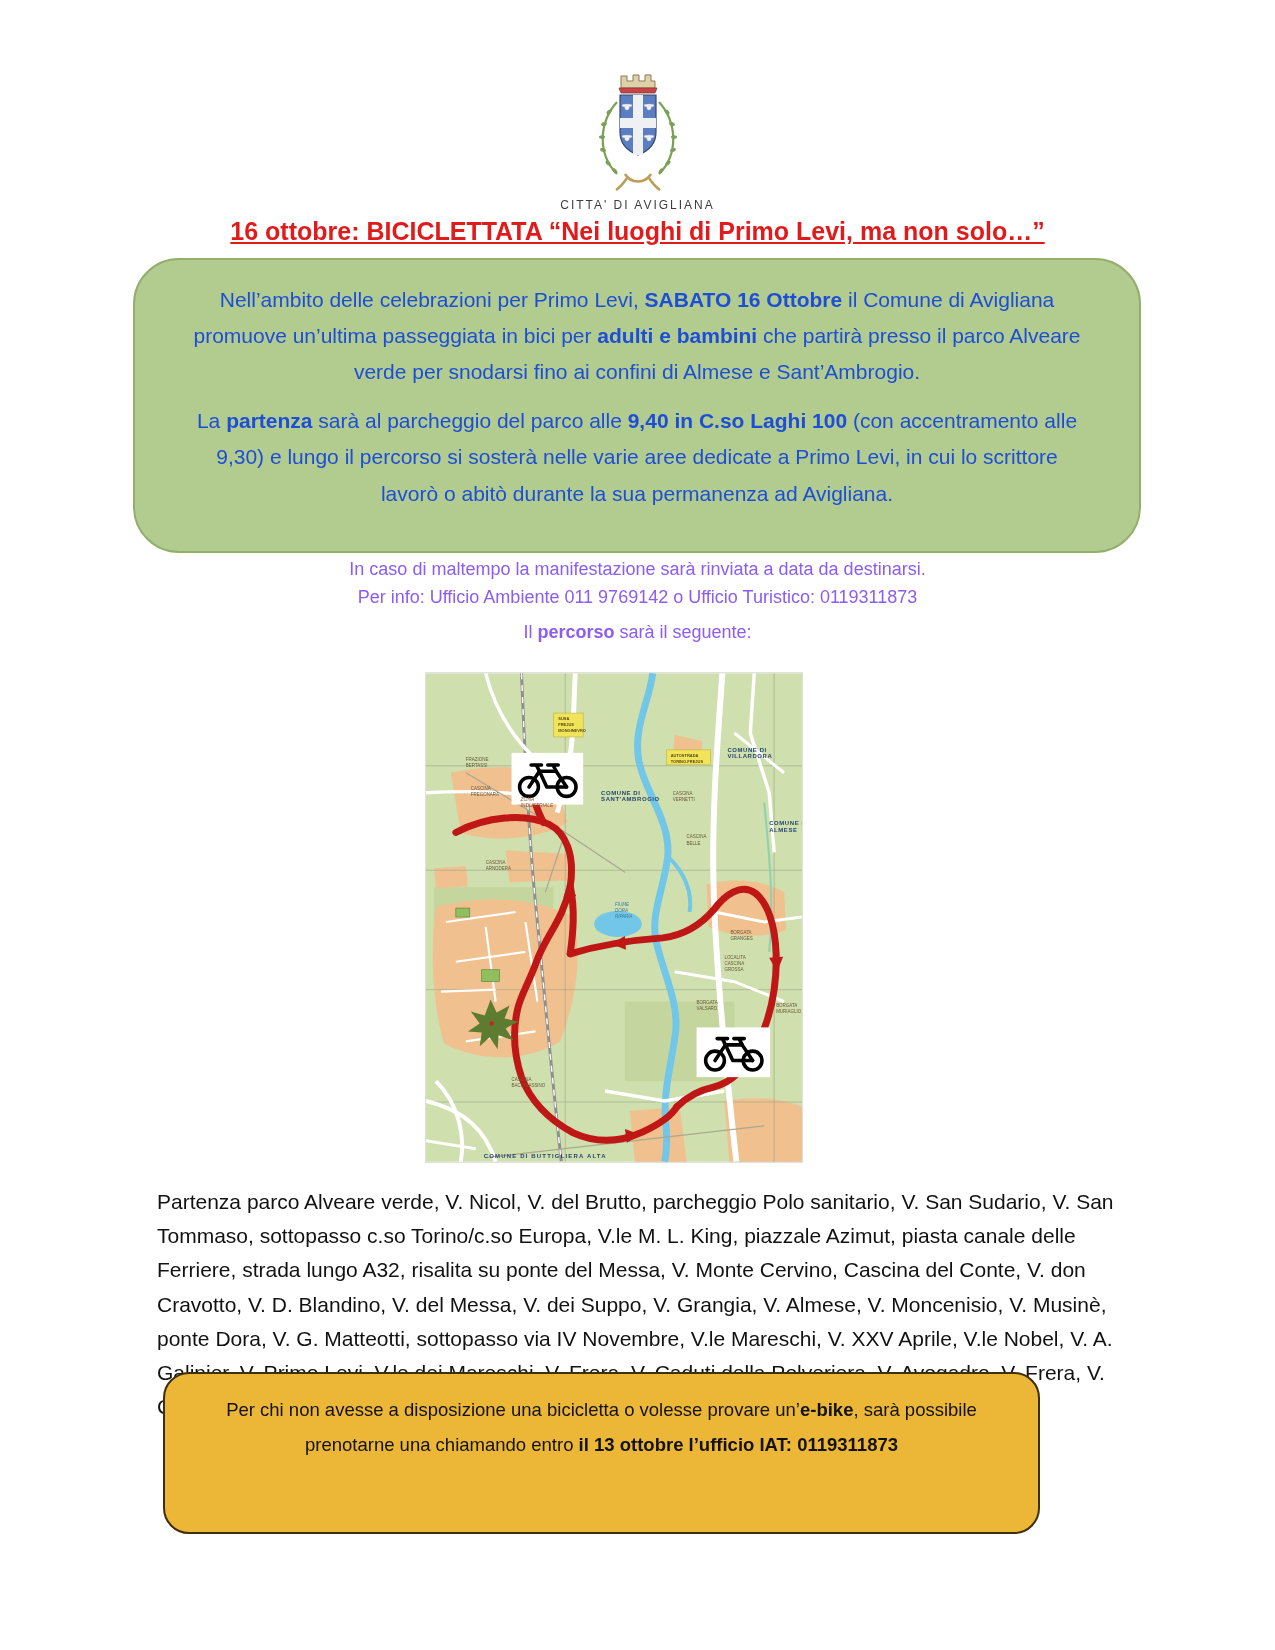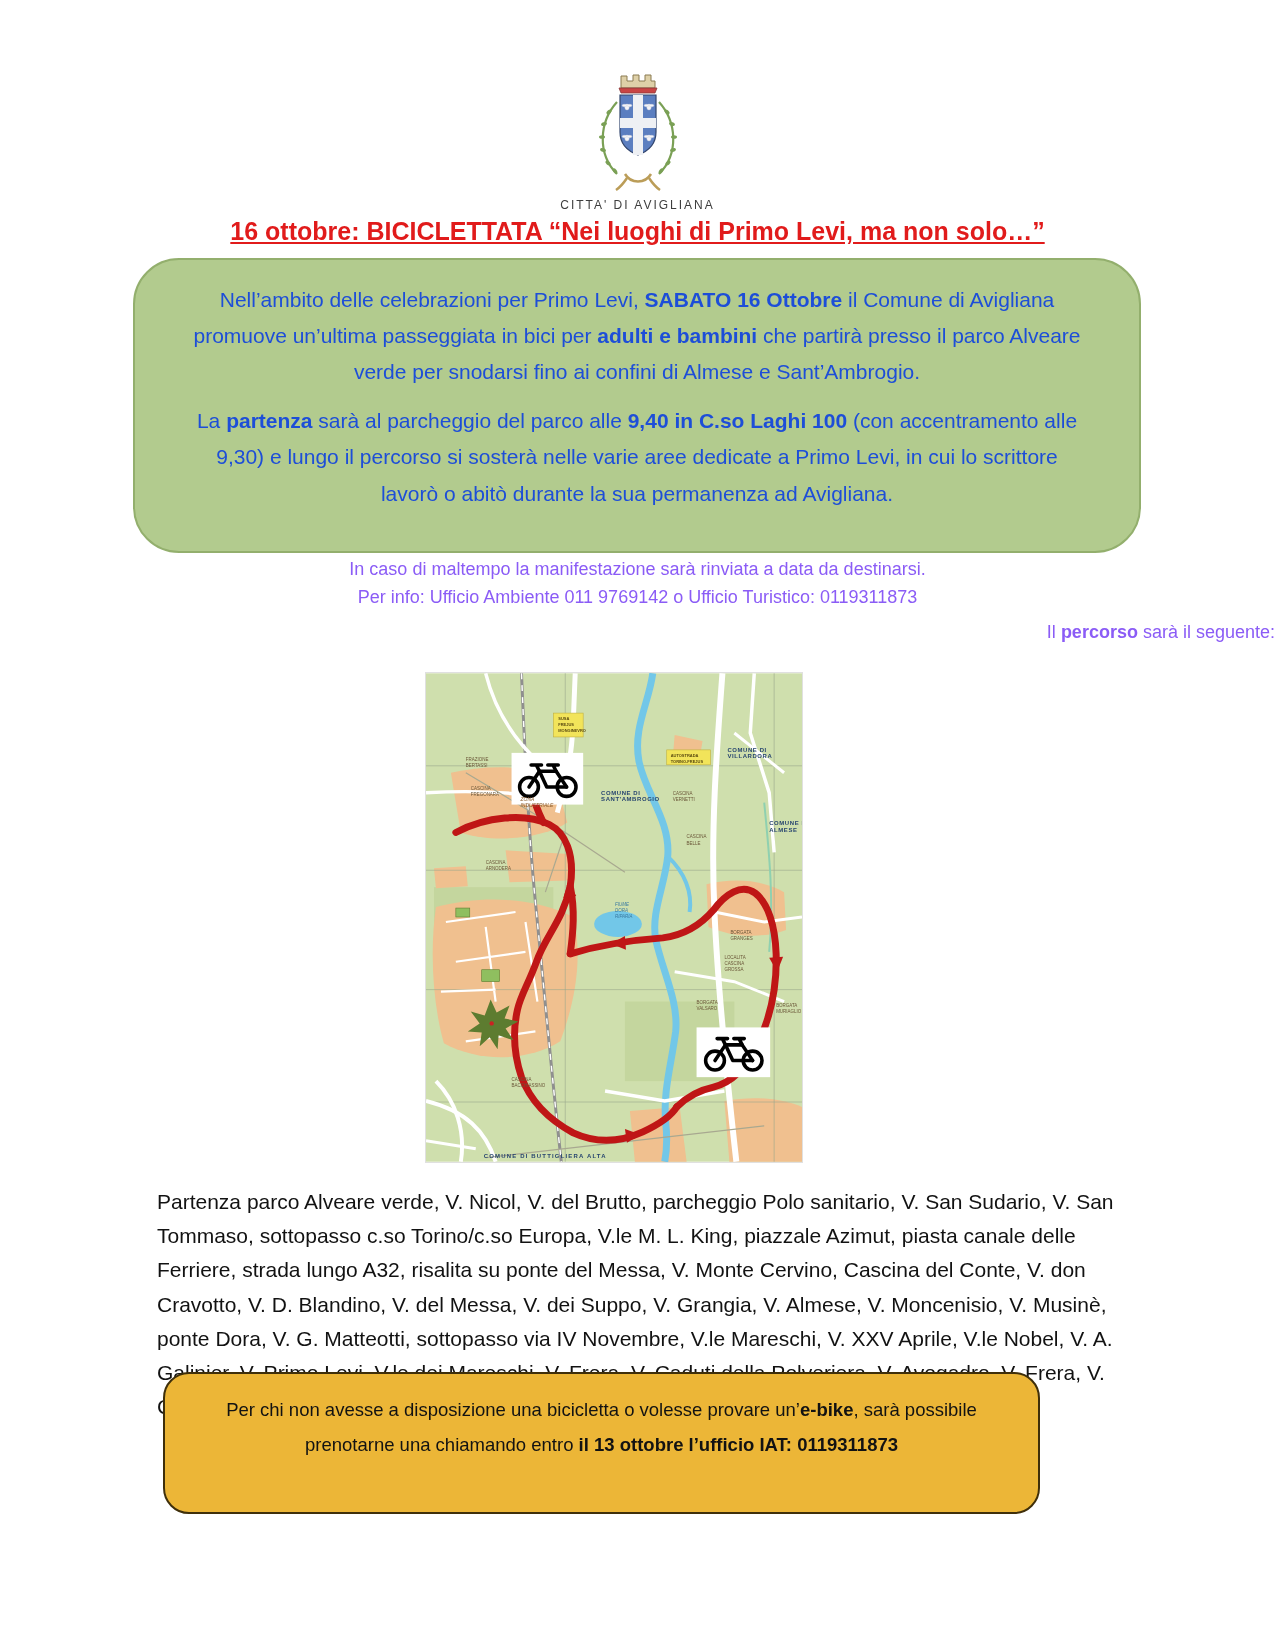--- a/index.html
+++ b/index.html
@@ -20,28 +20,28 @@
     position:absolute; left:133px; top:258px; width:1008px; height:295px;
     background:#b2cb8e; border:2px solid #93af6d; border-radius:46px;
     box-sizing:border-box; padding:22px 56px 0 56px;
     font-size:21px; line-height:1.72; text-align:center; color:#1d4ed8;
   }
   .green-box p { margin:0 0 13px 0; }
   .b { font-weight:bold; }
   .note { position:absolute; left:0; width:100%; text-align:center; font-size:18px; margin:0; color:#8b5cf6; }
   .note-weather { top:559px; }
   .note-info { top:587px; }
-  .route-intro { top:622px;text-align:right; }
+  .route-intro { top:622px; }
   .map-wrap { position:absolute; left:425px; top:672px; width:378px; height:491px; border:1px solid #e0e0e0; box-sizing:border-box; }
   .route-desc {
     position:absolute; left:157px; top:1185px; width:963px;
     font-size:21px; line-height:1.63; text-align:left; margin:0; color:#121212;
   }
   .yellow-box {
-    position:absolute; left:163px; top:1372px; width:877px; height:142px;
+    position:absolute; left:163px; top:1372px; width:877px; height:162px;
     background:#ecb637; border:2px solid #3f2f0a; border-radius:26px;
     box-sizing:border-box; padding:19px 46px 0 46px;
     font-size:18.5px; line-height:1.88; text-align:center; color:#121212;
   }
   .yellow-box .informati { margin:14px 0 0 0; font-size:19px; }
   .yellow-box .informati .lbl { margin-right:10px; }
   .yellow-box .informati a { color:#2e74b5; text-decoration:underline; }
   .yellow-box .informati .fb { margin-left:34px; }
   
   .maplabel { font-family:"Liberation Sans", sans-serif; }

